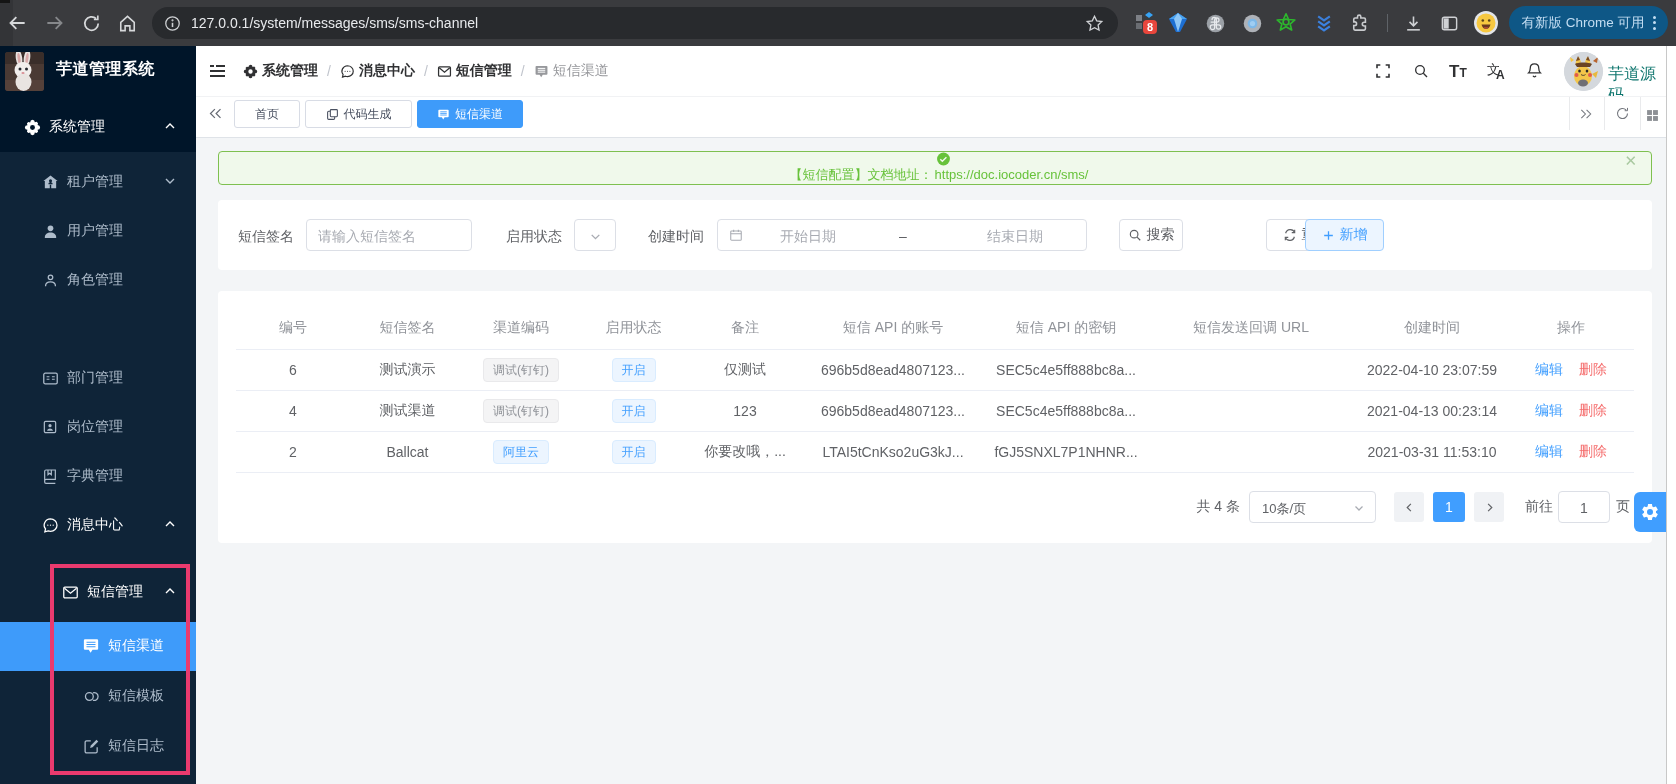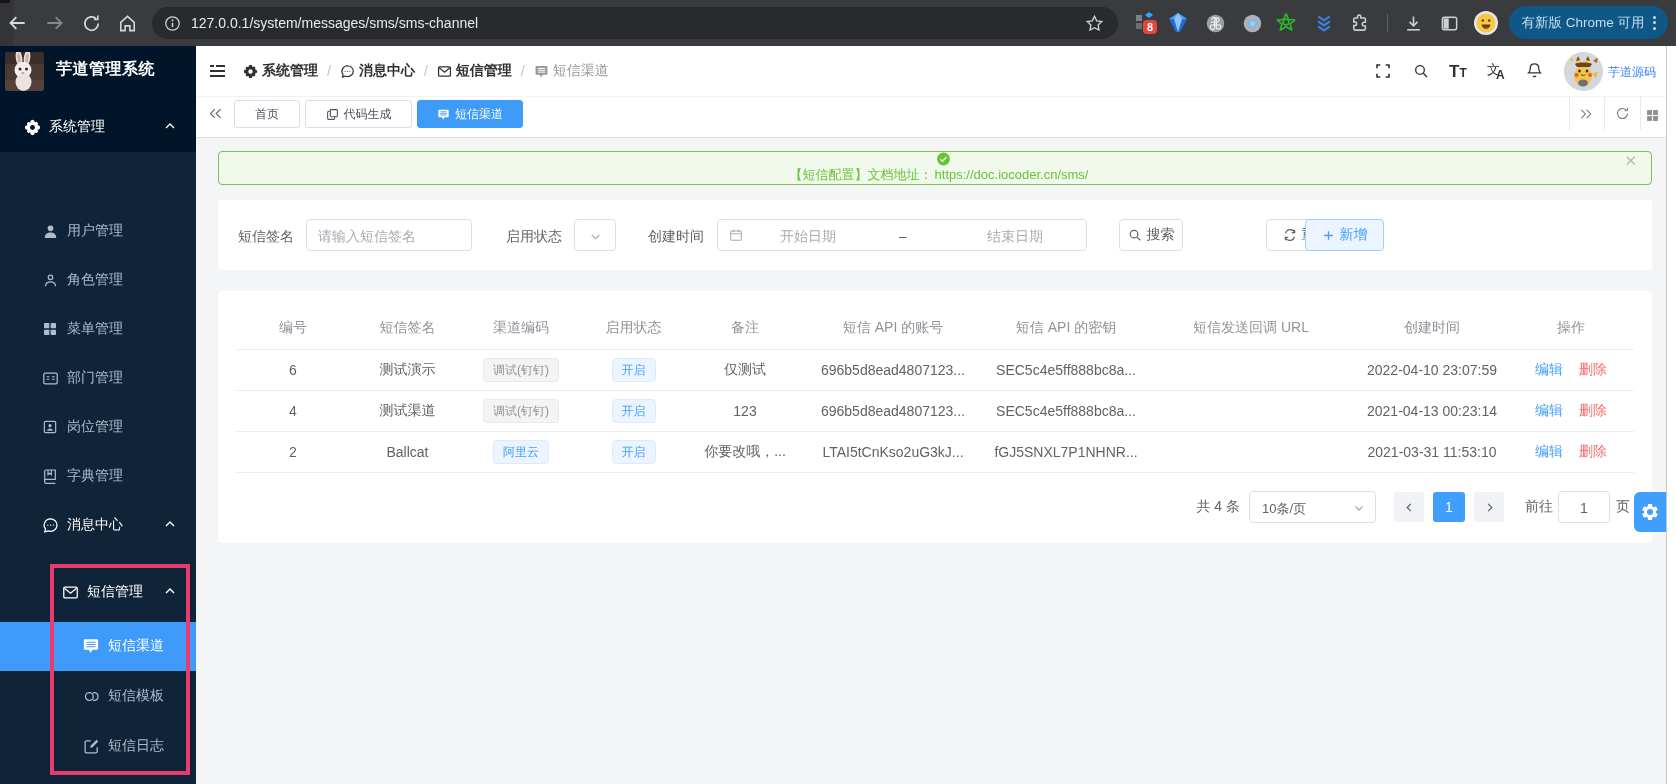--- a/index.html
+++ b/index.html
@@ -213,20 +213,31 @@
         <svg width="17" height="17" viewBox="0 0 24 24" fill="#fff">
           <path d="M12 1l2.4 1 .9 2.6 2.6-.6 1.9 1.9-.6 2.6 2.6.9L22.8 12l-1 2.4-2.6.9.6 2.6-1.9 1.9-2.6-.6-.9 2.6L12 22.8l-2.4-1-.9-2.6-2.6.6-1.9-1.9.6-2.6-2.6-.9L1.2 12l1-2.4 2.6-.9-.6-2.6 1.9-1.9 2.6.6.9-2.6L12 1zm0 7.5A3.5 3.5 0 1 0 12 15.5 3.5 3.5 0 0 0 12 8.5z"></path>
         </svg>
       </span>
     <span class="tx" style="font-size:14px">系统管理</span>
     <span class="arr"><svg width="12" height="12" viewBox="0 0 12 12" fill="none" stroke="#fff" stroke-width="1.4">
           <path d="M2 8l4-4 4 4"></path>
         </svg></span>
   </div>
 
+  <div class="mi" style="top:116px;height:40px;padding-left:41px">
+    <span class="ic">
+        <svg width="17" height="17" viewBox="0 0 24 24" fill="#aebccb">
+          <path d="M12 2L2 10h2v10h7v-5h2v5h7V10h2L12 2zm0 5.5a2.2 2.2 0 0 1 2.2 2.2c0 1-.6 1.8-1.4 2.1.9.2 2.2.9 2.2 2.2v.5H9v-.5c0-1.3 1.3-2 2.2-2.2-.8-.3-1.4-1.1-1.4-2.1A2.2 2.2 0 0 1 12 7.5z"></path>
+        </svg>
+      </span>
+    <span class="tx">租户管理</span>
+    <span class="arr"><svg width="12" height="12" viewBox="0 0 12 12" fill="none" stroke="#aebccb" stroke-width="1.4">
+          <path d="M2 4l4 4 4-4"></path>
+        </svg></span>
+  </div>
 
   <div class="mi" style="top:165px;height:40px;padding-left:41px">
     <span class="ic">
         <svg width="17" height="17" viewBox="0 0 24 24" fill="#aebccb">
           <circle cx="12" cy="7.5" r="4"></circle>
           <path d="M4 20c0-4 3.5-6.5 8-6.5s8 2.5 8 6.5v1H4v-1z"></path>
         </svg>
       </span>
     <span class="tx">用户管理</span>
   </div>
@@ -234,31 +245,20 @@
   <div class="mi" style="top:214px;height:40px;padding-left:41px">
     <span class="ic">
         <svg width="17" height="17" viewBox="0 0 24 24" fill="none" stroke="#aebccb" stroke-width="1.8">
           <circle cx="12" cy="7.5" r="3.2"></circle>
           <path d="M5 20c0-3.8 3-6 7-6s7 2.2 7 6"></path>
         </svg>
       </span>
     <span class="tx">角色管理</span>
   </div>
 
-  <div class="mi" style="top:263px;height:40px;padding-left:41px">
-    <span class="ic">
-        <svg width="16" height="16" viewBox="0 0 24 24" fill="#aebccb">
-          <rect x="3" y="3" width="8" height="8" rx="1"></rect>
-          <rect x="13" y="3" width="8" height="8" rx="1"></rect>
-          <rect x="3" y="13" width="8" height="8" rx="1"></rect>
-          <rect x="13" y="13" width="8" height="8" rx="1"></rect>
-        </svg>
-      </span>
-    <span class="tx">菜单管理</span>
-  </div>
 
   <div class="mi" style="top:312px;height:40px;padding-left:41px">
     <span class="ic">
         <svg width="17" height="17" viewBox="0 0 24 24" fill="none" stroke="#aebccb" stroke-width="1.8">
           <rect x="2.5" y="4.5" width="19" height="15" rx="2"></rect>
           <path d="M6.5 9.5h4M6.5 13h4M14 9.5h4M14 13h4" stroke-width="1.6"></path>
         </svg>
       </span>
     <span class="tx">部门管理</span>
   </div>
@@ -409,21 +409,21 @@
         <path d="M11 12c2-2 14-2 17 0l-2 3H13z" fill="#6b4423"></path>
         <ellipse cx="15.5" cy="19" rx="1.3" ry="1.6" fill="#2b2b2b"></ellipse>
         <ellipse cx="23" cy="19" rx="1.3" ry="1.6" fill="#2b2b2b"></ellipse>
         <circle cx="12.5" cy="23" r="2" fill="#e05a4e"></circle>
         <circle cx="26" cy="23" r="2" fill="#e05a4e"></circle>
         <path d="M17 22.5c1.3 1.2 3.2 1.2 4.5 0" stroke="#2b2b2b" stroke-width="0.8" fill="none"></path>
         <path d="M28 22l6-3-2 7z" fill="#e8b93e"></path>
         <ellipse cx="19" cy="31" rx="5" ry="3.5" fill="#6f6f75"></ellipse>
       </svg>
     </div>
-    <div class="abs" style="left:1412px;top:18px;font-size:12px;color:#3b82f6">芋道源码</div>
+    <div class="abs" style="left:1412px;top:18px;font-size:16px;color:#0f766e">芋道源码</div>
   </div>
   <div id="tabsbar">
     <div class="abs" style="left:12px;top:9px"><svg width="15" height="15" viewBox="0 0 24 24" fill="none" stroke="#666b74" stroke-width="2">
           <path d="M11 5l-7 7 7 7M20 5l-7 7 7 7"></path>
         </svg></div>
     <div class="tab" style="left:38px;width:66px">首页</div>
     <div class="tab" style="left:109px;width:107px">
       <svg width="13" height="13" viewBox="0 0 24 24" fill="none" stroke="#495060" stroke-width="2">
           <rect x="8" y="3" width="13" height="13" rx="1.5"></rect>
           <path d="M16 16v3a2 2 0 0 1-2 2H5a2 2 0 0 1-2-2V8a2 2 0 0 1 2-2h3"></path>

